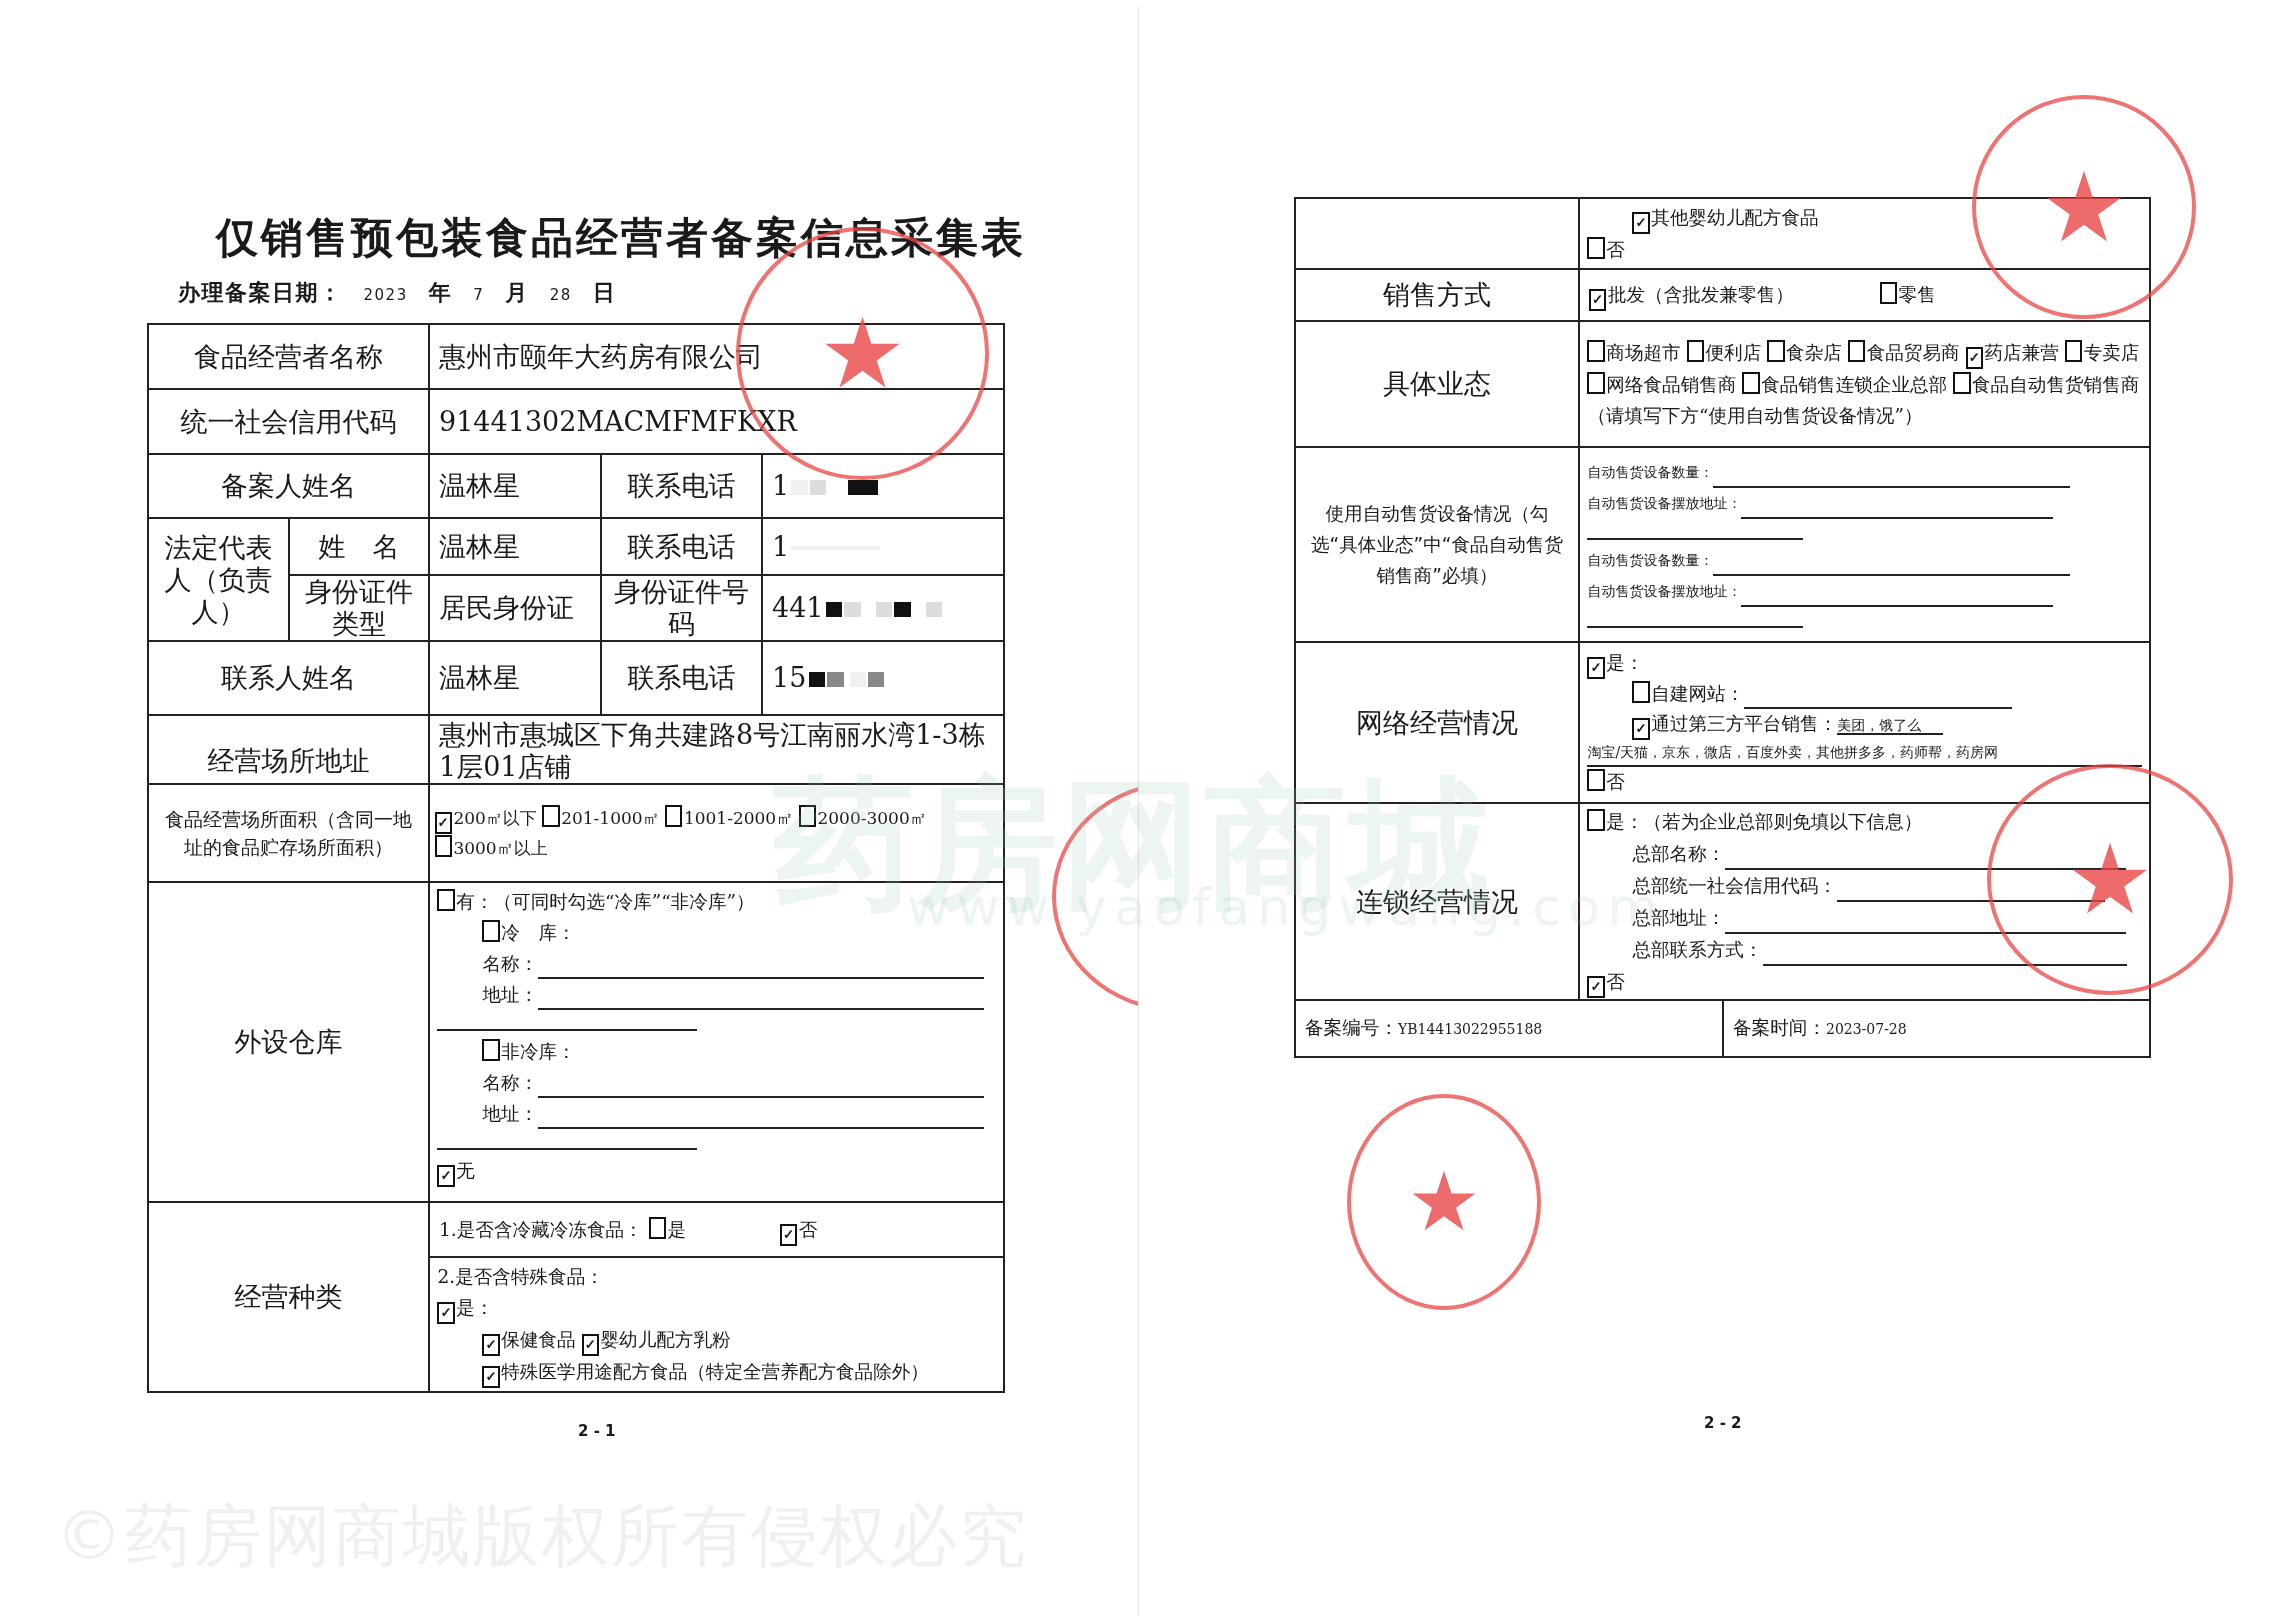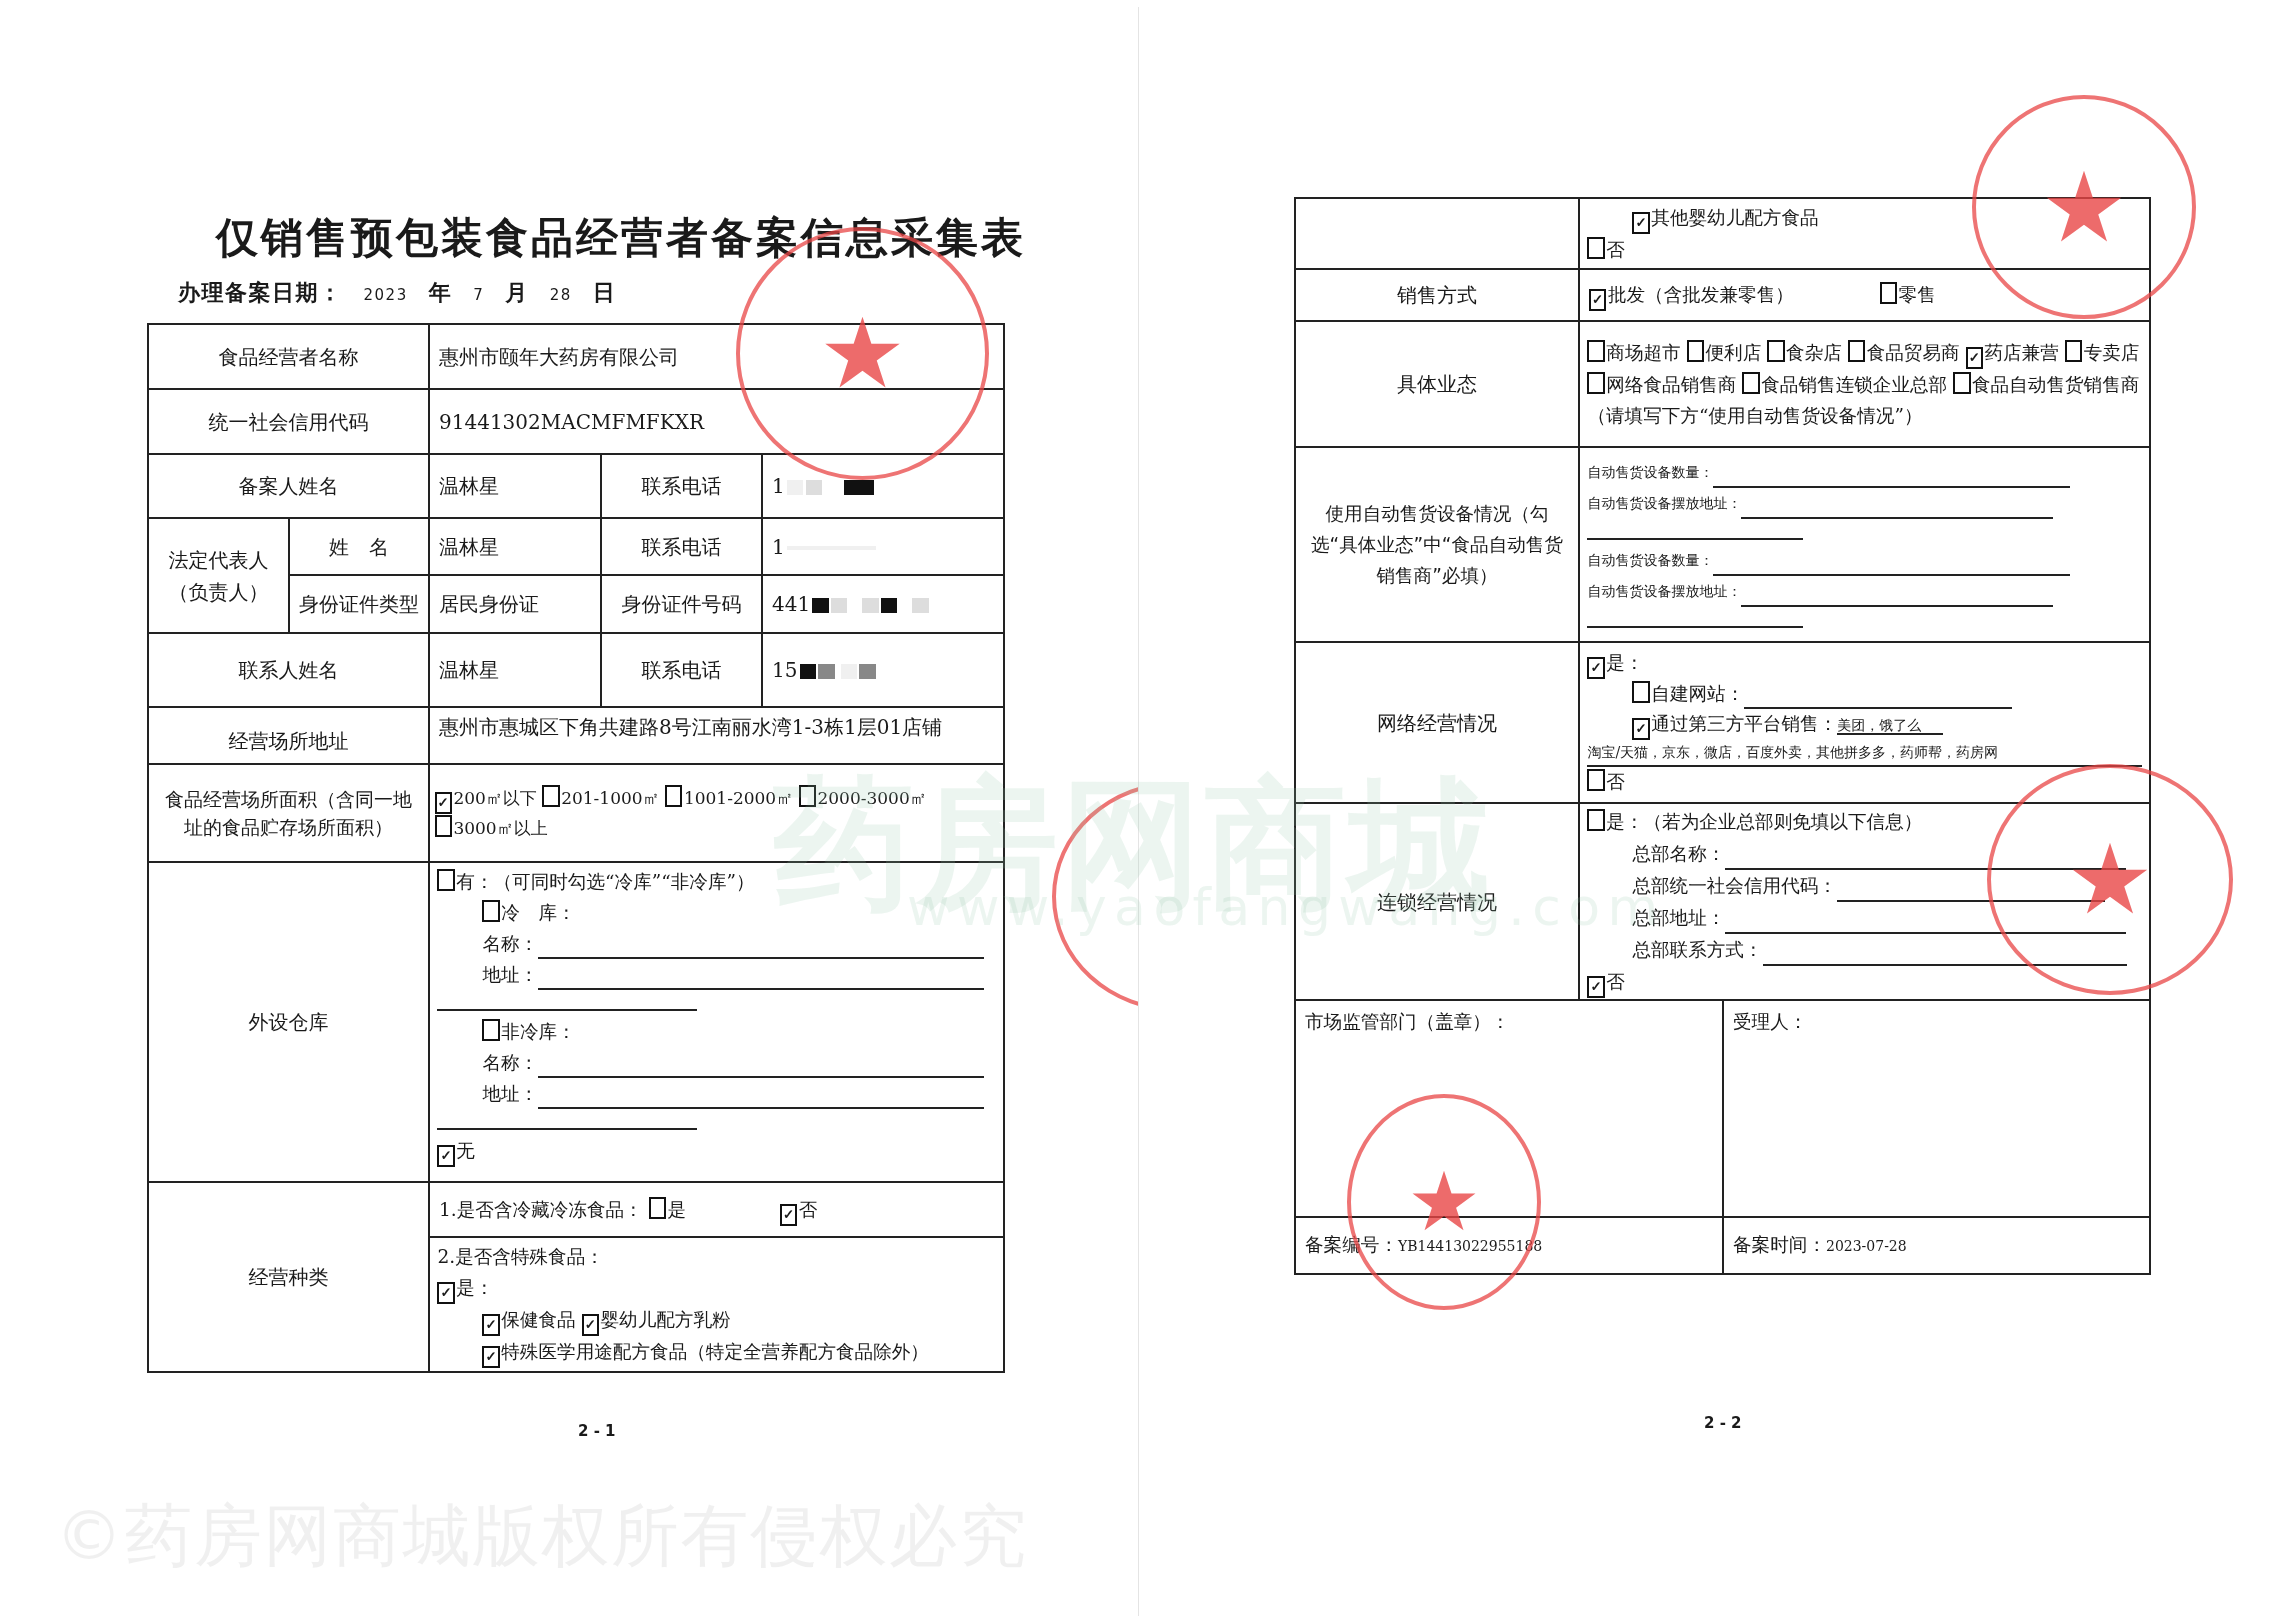--- a/index.html
+++ b/index.html
@@ -10,21 +10,21 @@
   .page-right{left:1139px;width:1145px;}
   .divider{position:absolute;left:1138px;top:7.4px;width:1.5px;height:1609px;background:#e4e4e4;}
 
   .title{position:absolute;left:216px;top:210px;font-size:42px;font-weight:bold;letter-spacing:3px;
          font-family:"DejaVu Sans","Liberation Sans",sans-serif;}
   .date-line{position:absolute;left:178px;top:278px;font-size:22px;font-weight:bold;
              font-family:"DejaVu Sans","Liberation Sans",sans-serif;letter-spacing:1.5px;}
   .date-line .v{font-size:15px;font-weight:normal;margin:0 21px;}
 
   table.form{position:absolute;border-collapse:collapse;table-layout:fixed;}
-  table.form td{border:2.2px solid #222;padding:0 9px;vertical-align:middle;font-size:20px;line-height:32px;}
+  table.form td{border:2.2px solid #222;padding:0 9px;vertical-align:middle;font-size:27px;line-height:32px;}
   td.lbl{text-align:center;font-family:"DejaVu Sans","Liberation Sans",sans-serif;}
   .val{font-size:14px;font-family:"DejaVu Serif","Liberation Serif",serif;}
   .blur{display:inline-block;width:16.4px;height:15px;vertical-align:middle;margin-left:2.2px;}
   .b1{background:#111}.b2{background:#888}.b3{background:#ddd}.b4{background:#f0f0f0}
 
   .cb{display:inline-block;width:13.4px;height:18px;border:2.2px solid #111;vertical-align:-3px;
       margin-right:1.5px;font-size:13.4px;line-height:16.4px;text-align:center;font-weight:bold;}
   .line{display:inline-block;border-bottom:2.2px solid #222;height:22px;vertical-align:bottom;}
   .indent{padding-left:45px;}
   .row{display:block;}
@@ -216,24 +216,20 @@
       <td class="lbl">连锁经营情况</td>
       <td colspan="2" style="font-size:18.6px;line-height:32px;padding:1.5px 7.4px;">
         <span class="row"><span class="cb"></span><span>是：（若为企业总部则免填以下信息）</span></span>
         <span class="row indent"><span>总部名称：</span><span class="line" style="width:401px"></span></span>
         <span class="row indent"><span>总部统一社会信用代码：</span><span class="line" style="width:268px"></span></span>
         <span class="row indent"><span>总部地址：</span><span class="line" style="width:401px"></span></span>
         <span class="row indent"><span>总部联系方式：</span><span class="line" style="width:364px"></span></span>
         <span class="row"><span class="cb">✓</span><span>否</span></span>
       </td>
     </tr>
-    <tr style="height:217px">
-      <td colspan="2" style="font-size:18.6px;vertical-align:top;padding-top:4.5px;">市场监管部门（盖章）：</td>
-      <td style="font-size:18.6px;vertical-align:top;padding-top:4.5px;">受理人：</td>
-    </tr>
     <tr style="height:57px">
       <td colspan="2" style="font-size:18.6px;"><span>备案编号：</span><span class="val">YB14413022955188</span></td>
       <td style="font-size:18.6px;"><span>备案时间：</span><span class="val">2023-07-28</span></td>
     </tr>
   </tbody>
     </table>
 
   <div class="pagenum" style="left:565px;top:1414px;">2 - 2</div>
 
   <div class="stamp" style="left:833px;top:95px;width:216px;height:216px;">

